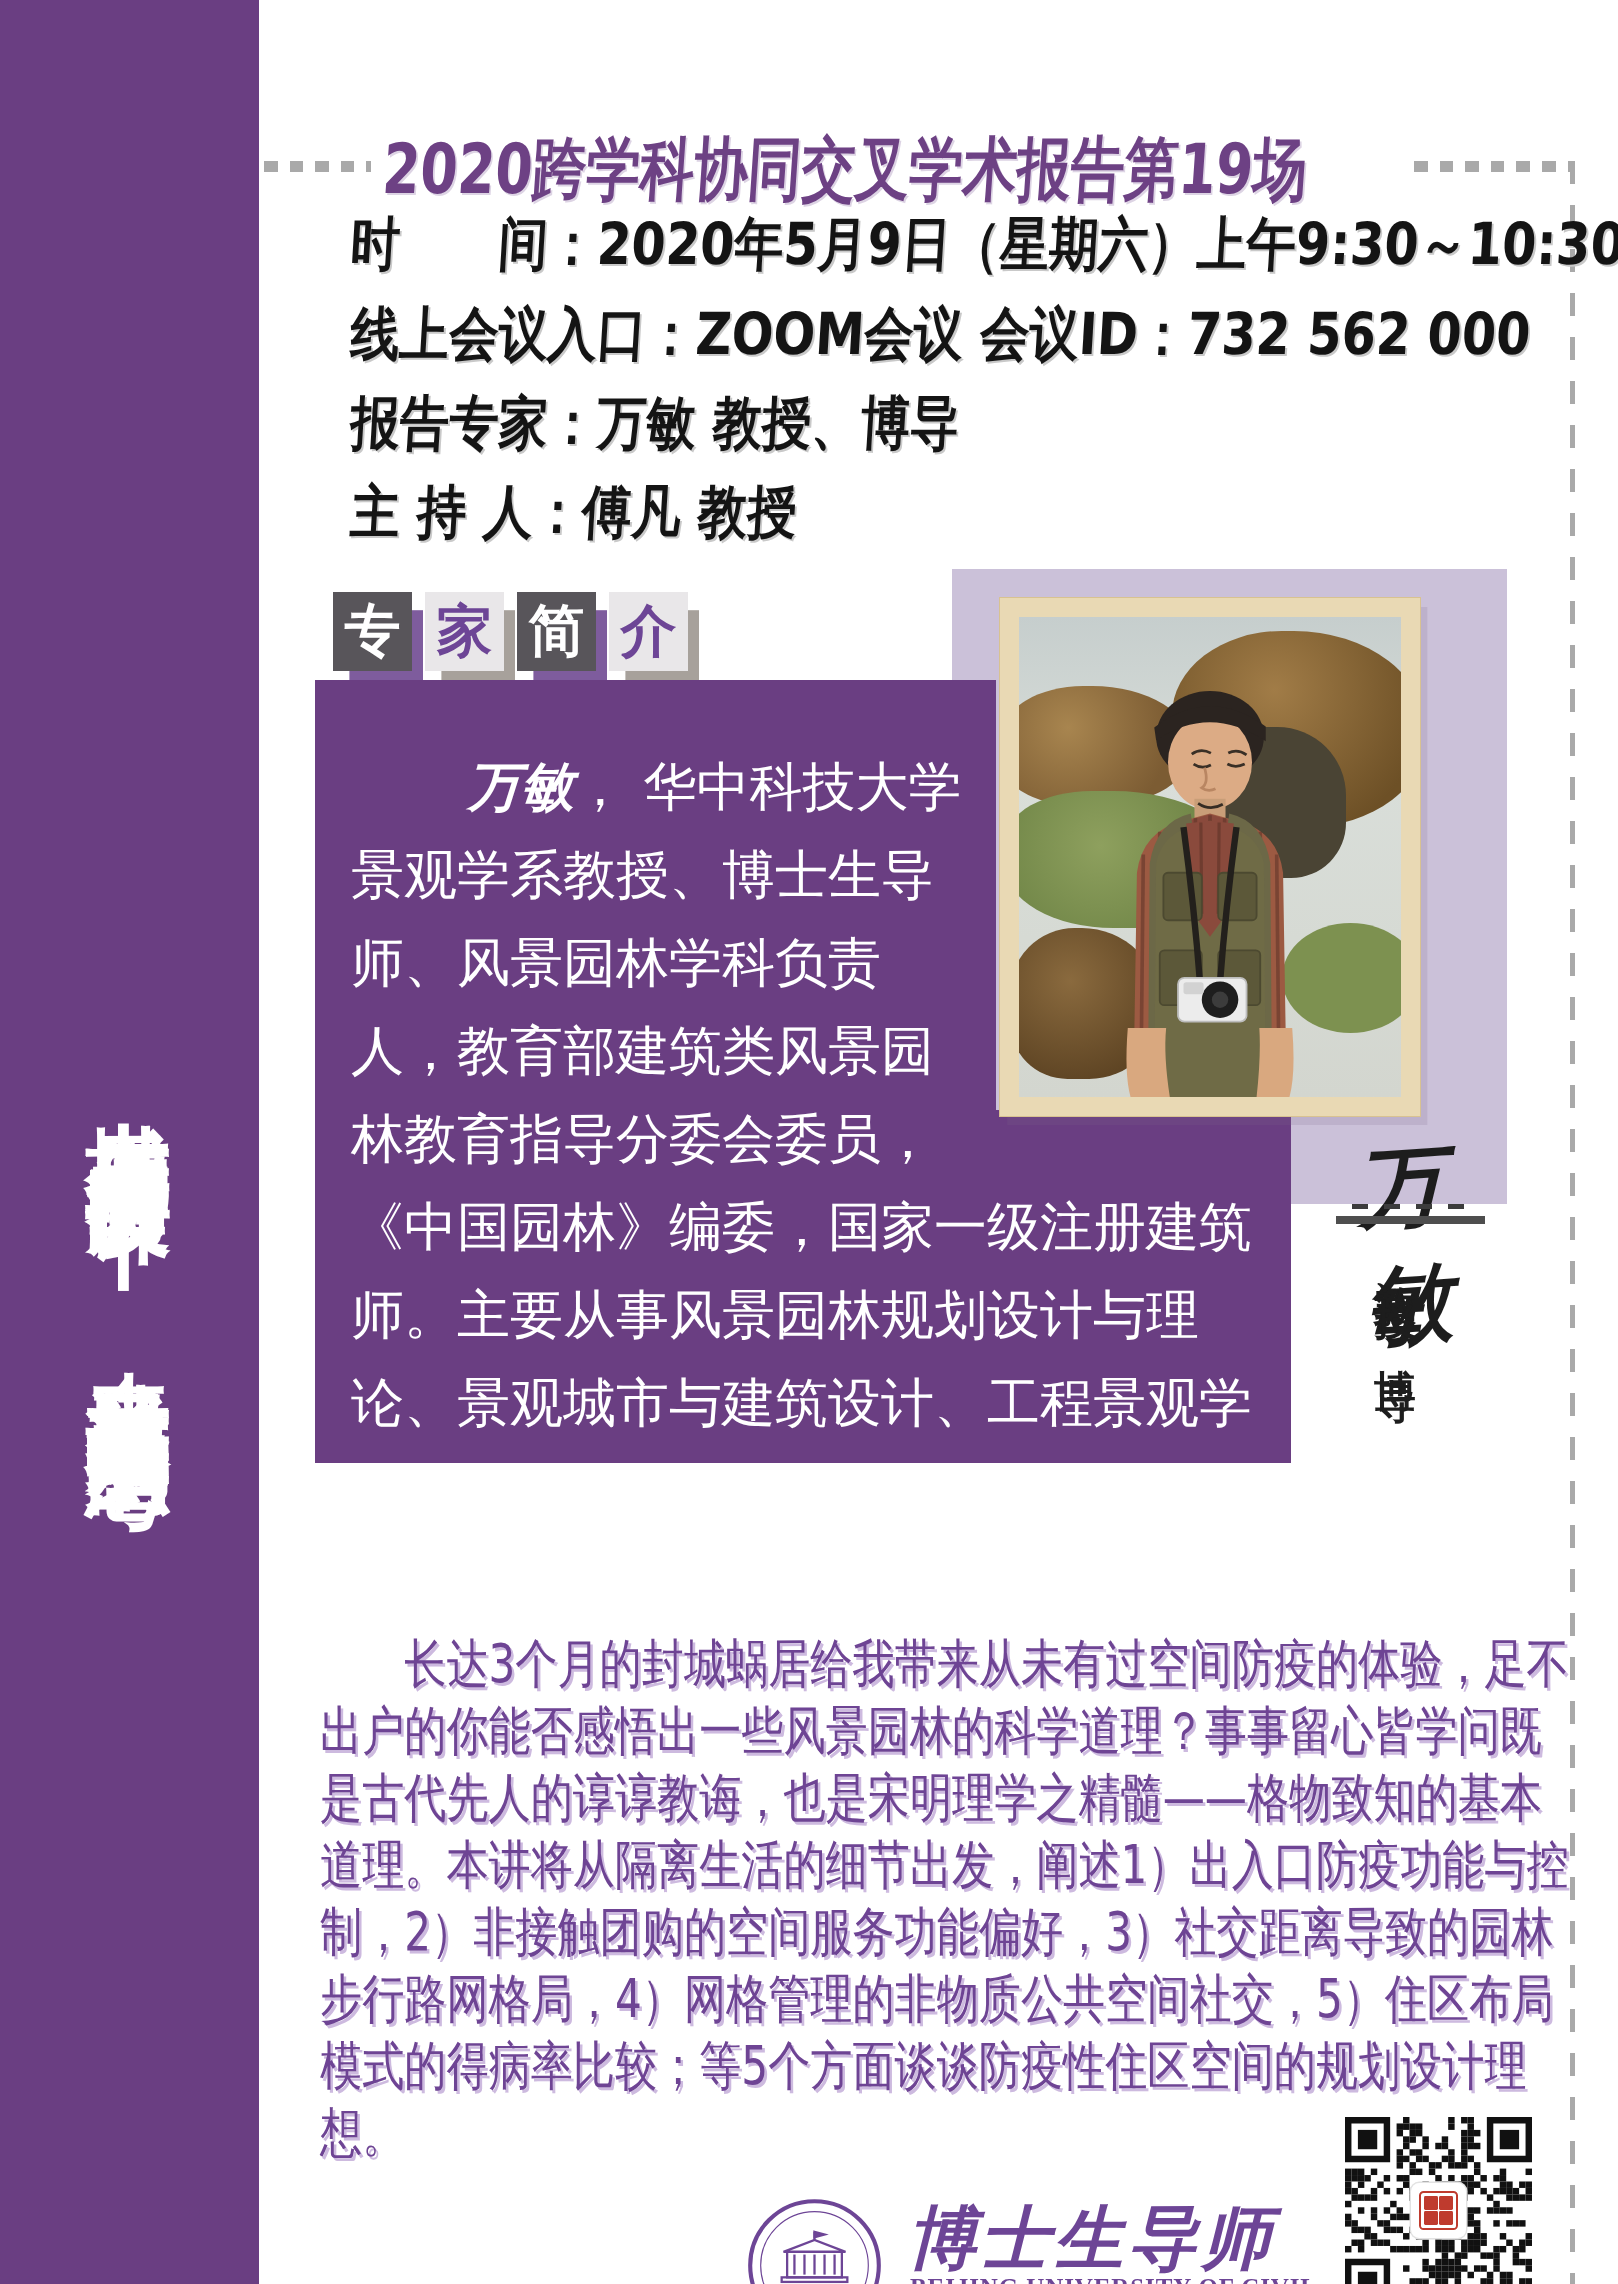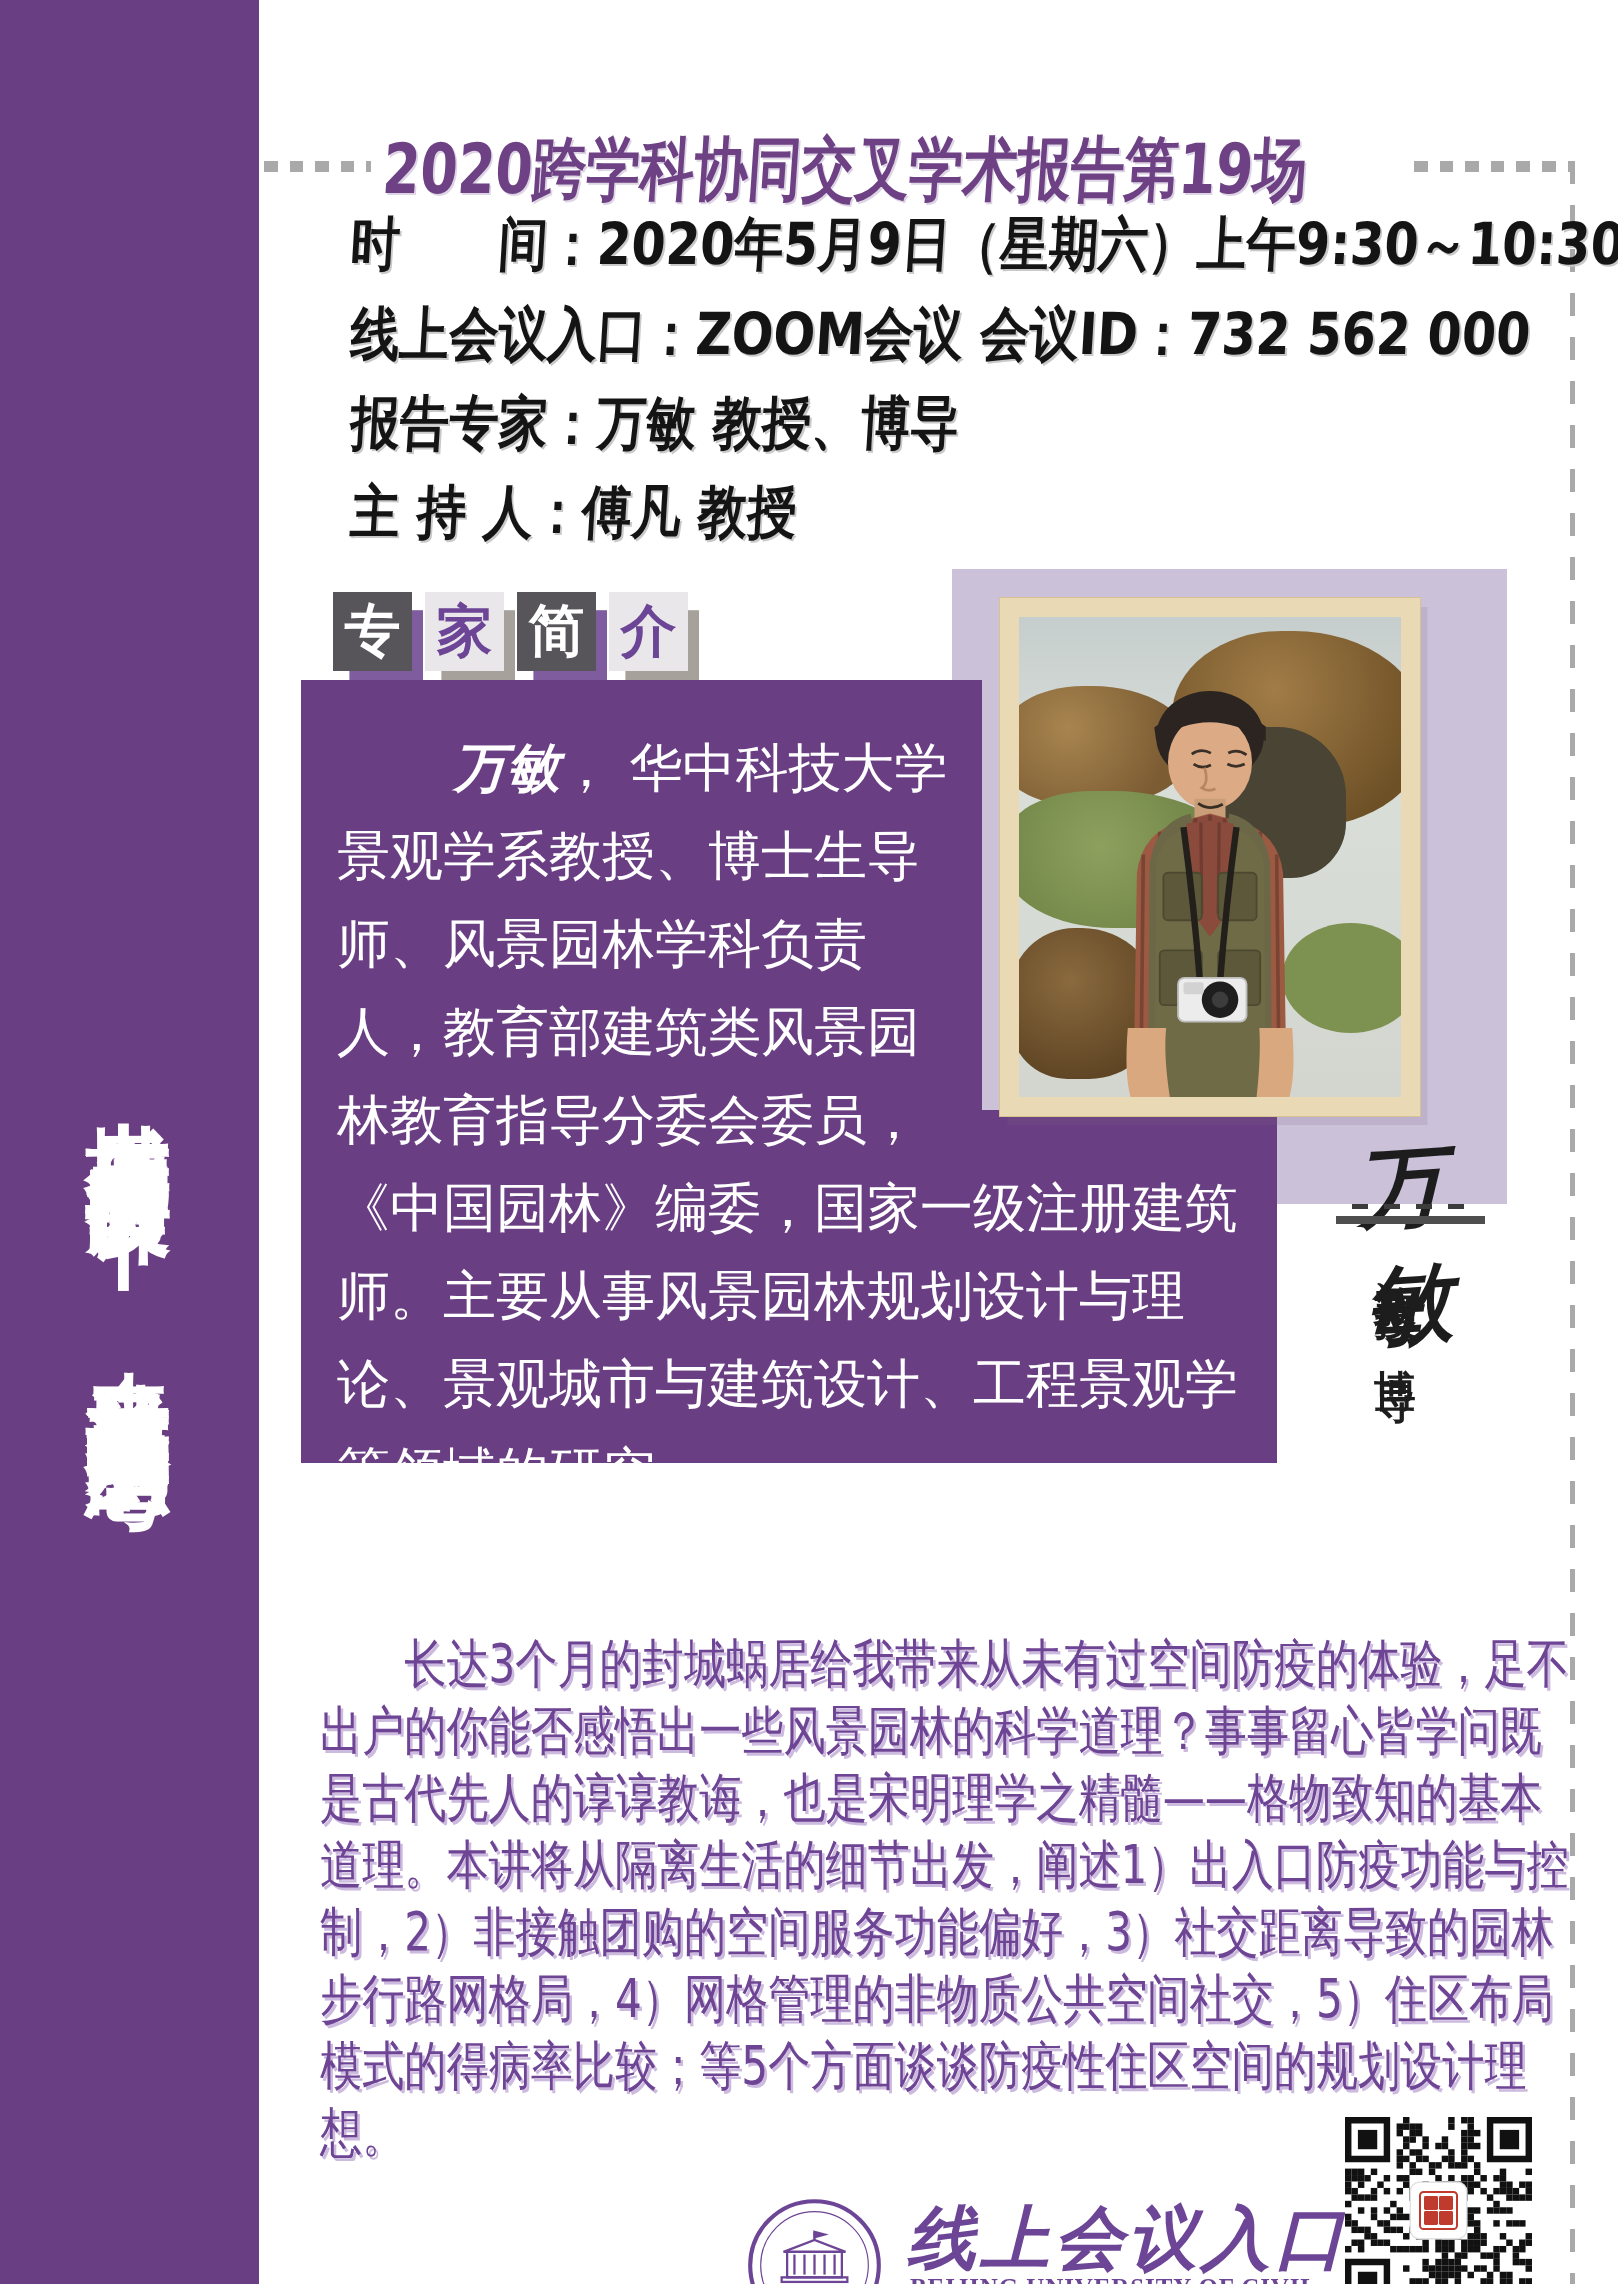--- a/index.html
+++ b/index.html
@@ -33,23 +33,23 @@
   .badge{position:absolute;width:79px;height:79px;top:592px;
     display:flex;align-items:center;justify-content:center;
     font-size:56px;font-weight:900;}
   .badge.dark{background:#58555a;color:#ffffff;box-shadow:13.7px 15.5px 0 -2.7px #7e5c9d;}
   .badge.light{background:#e9e7e9;color:#6d4596;box-shadow:13.7px 15.5px 0 -2.7px #a7a19b;}
 
   
   .lavender{position:absolute;left:952px;top:569px;width:555px;height:635px;background:#cbc1d9;}
 
   
-  .bio-block{position:absolute;left:301px;top:680px;width:976px;height:783px;background:#6a3e82;
+  .bio-block{position:absolute;left:315px;top:680px;width:976px;height:783px;background:#6a3e82;
     clip-path:polygon(0 0,681px 0,681px 430px,976px 430px,976px 903px,0 903px);
-    box-sizing:border-box;padding:43px 27px 27px 36px;}
+    box-sizing:border-box;padding:62px 27px 27px 36px;}
   .bio-float{float:right;width:292px;height:439px;}
   .bio-text{color:#ffffff;font-size:53px;line-height:88px;text-indent:2.2em;margin:0;}
   .bio-name{font-family:"DejaVu Serif","Liberation Serif",serif;font-style:italic;font-weight:bold;}
 
   
   .photo-frame{position:absolute;left:1000px;top:598px;width:420px;height:518px;box-sizing:border-box;
     border:19px solid #e9d9b4;outline:0.5px solid #d8c291;background:#d9ddd6;
     box-shadow:inset 0 0 0 1.8px #f6eed9, 7.3px 9px 0 rgba(125,105,140,0.18);}
   .photo{position:relative;width:100%;height:100%;overflow:hidden;
     background:linear-gradient(#c6cecd 0%,#d9ded9 34%,#d3d6cf 100%);}
@@ -216,21 +216,21 @@
           <line x1="170" y1="124" x2="170" y2="168"></line>
         <line x1="192" y1="124" x2="192" y2="168"></line>
         <rect x="76" y="174" width="144" height="10"></rect>
         <line x1="148" y1="92" x2="148" y2="74"></line>
           <path d="M148 74 l22 6 l-22 6 Z" fill="#6d4596"></path>
       </g>
       <text x="148" y="222" text-anchor="middle" font-size="34" font-weight="bold" fill="#6d4596">1907</text>
     </svg>
   </div>
 
-  <div class="uni-cn">线上会议入口</div>
+  <div class="uni-cn">博士生导师</div>
   <div class="uni-en" style="top:2274px;">BEIJING UNIVERSITY OF CIVIL</div>
 
   <div class="qr">
     <svg width="187" height="187" viewBox="0 0 406 406" fill="#111111">
       <g>
         <path d="M0 0h98v98h-98z M14 14h70v70h-70z" fill-rule="evenodd"></path>
         <rect x="28" y="28" width="42" height="42"></rect>
         <path d="M308 0h98v98h-98z M322 14h70v70h-70z" fill-rule="evenodd"></path>
         <rect x="336" y="28" width="42" height="42"></rect>
         <path d="M0 308h98v98h-98z M14 322h70v70h-70z" fill-rule="evenodd"></path>

